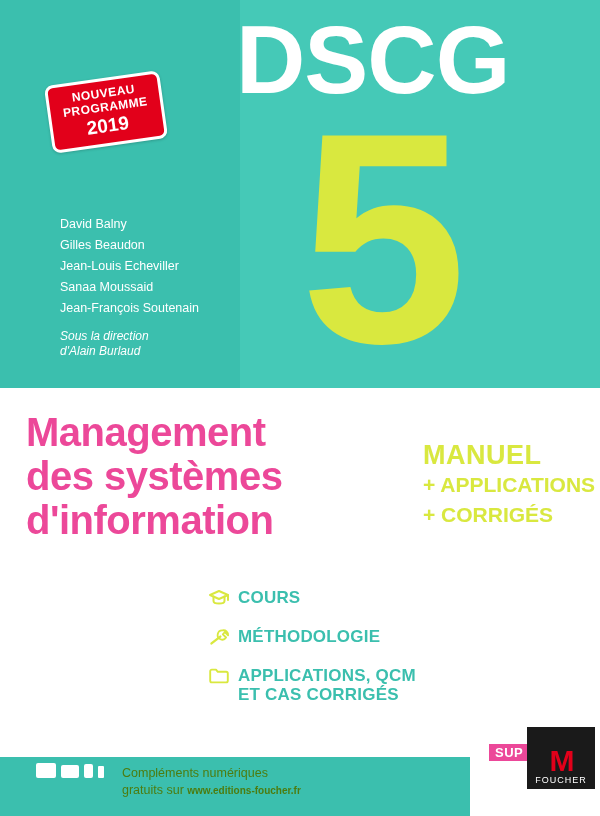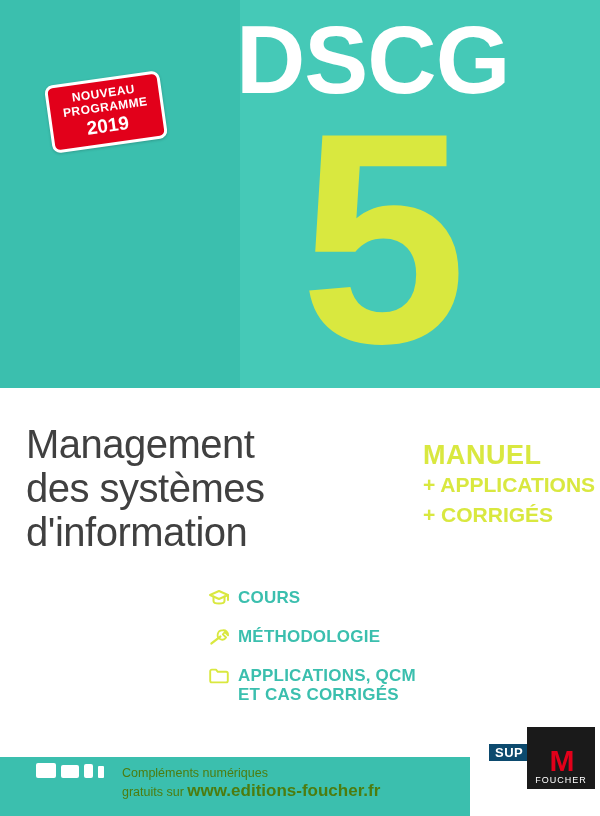--- a/index.html
+++ b/index.html
@@ -56,22 +56,22 @@
     color:#ffffff;font-size:12.5px;line-height:21px;
   }
   .authors .dir{
     margin-top:10px;font-style:italic;font-size:12px;line-height:15px;
   }
   
   .bottom{
     position:absolute;left:0;top:388px;width:600px;height:428px;background:#ffffff;
   }
   .main-title{
-    position:absolute;left:26px;top:422px;width:400px;
-    color:#404040;font-weight:normal;font-size:40px;line-height:44px;
+    position:absolute;left:26px;top:410px;width:400px;
+    color:#ec4899;font-weight:bold;font-size:40px;line-height:44px;
     letter-spacing:-0.5px;
   }
   .manual-block{
     position:absolute;left:423px;top:440px;width:190px;
     color:#d9e83f;font-weight:bold;line-height:30px;
     text-shadow:0 0 1px rgba(0,0,0,0.03);
   }
   .manual-block .m1{font-size:27px;letter-spacing:.5px;}
   .manual-block .m2{font-size:21px;}
   .manual-block .m3{font-size:21px;}
@@ -82,42 +82,42 @@
   .feat{
     display:flex;align-items:flex-start;margin-bottom:16px;
   }
   .feat .ic{width:30px;flex:0 0 30px;padding-top:1px;}
   .feat .tx{
     color:#3bbfae;font-weight:bold;font-size:17px;line-height:19px;letter-spacing:.2px;
   }
   
   .sup{
     position:absolute;left:489px;top:744px;
-    background:#0c4a6e;color:#ffffff;font-weight:bold;font-size:13px;
+    background:#ec4899;color:#ffffff;font-weight:bold;font-size:13px;
     padding:1px 6px;letter-spacing:.5px;
   }
   .foucher{
     position:absolute;left:527px;top:727px;width:68px;height:62px;
     background:#1a1a1a;color:#ffffff;
     display:flex;flex-direction:column;align-items:center;justify-content:flex-end;
     padding-bottom:4px;box-sizing:border-box;
   }
   .foucher .mark{
     color:#e2001a;font-size:30px;font-weight:bold;line-height:28px;letter-spacing:-2px;
   }
   .foucher .fname{font-size:9px;letter-spacing:1px;font-weight:normal;}
   
   .footer{
     position:absolute;left:0;top:757px;width:470px;height:59px;background:#3bbfae;
   }
   .footer-txt{
     position:absolute;left:122px;top:765px;width:330px;
     color:#4d7c0f;font-size:12.5px;line-height:17px;
   }
-  .footer-txt .url{font-weight:bold;font-size:17px;}
+  .footer-txt .url{font-weight:bold;font-size:10px;}
   .dev-icons{
     position:absolute;left:36px;top:763px;display:flex;align-items:flex-end;gap:5px;
   }
   .dev{background:#ffffff;}
   .dev.tv{width:20px;height:15px;border-radius:2px;}
   .dev.lap{width:18px;height:13px;border-radius:2px;}
   .dev.tab{width:9px;height:14px;border-radius:2px;}
   .dev.phone{width:6px;height:12px;border-radius:1px;}
 </style>
 </head>
@@ -130,20 +130,31 @@
 
   <div class="big-five">5</div>
   <div class="dscg">DSCG</div>
 
   <div class="badge">
     <div class="l1">NOUVEAU</div>
     <div class="l2">PROGRAMME</div>
     <div class="l3">2019</div>
   </div>
 
+  <div class="authors">
+    <div>David Balny</div>
+    <div>Gilles Beaudon</div>
+    <div>Jean-Louis Echeviller</div>
+    <div>Sanaa Moussaid</div>
+    <div>Jean-François Soutenain</div>
+    <div class="dir">
+      <div>Sous la direction</div>
+      <div>d'Alain Burlaud</div>
+    </div>
+  </div>
 
   <div class="bottom"></div>
 
   <div class="main-title">
     <div>Management</div>
     <div>des systèmes</div>
     <div>d'information</div>
   </div>
 
   <div class="manual-block">

